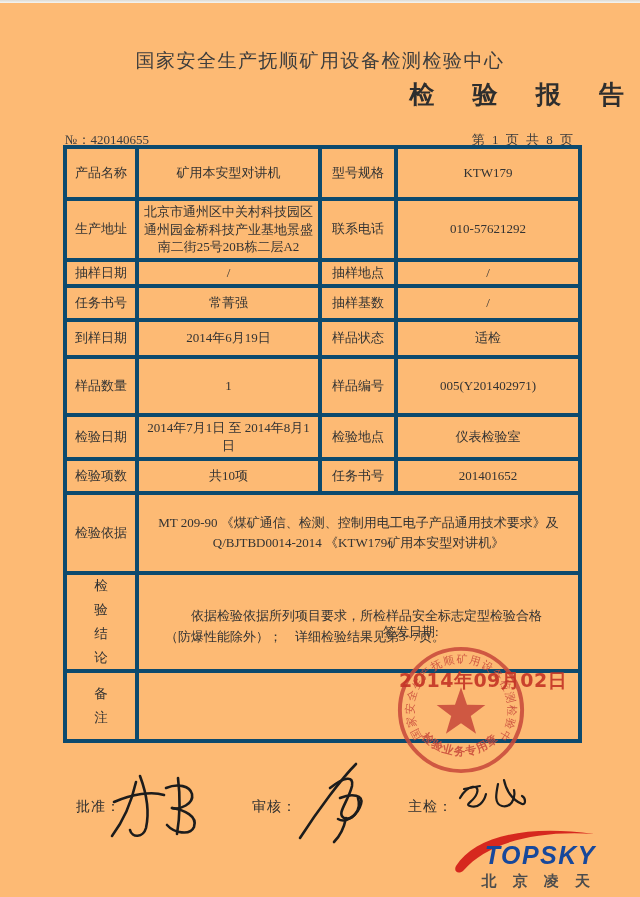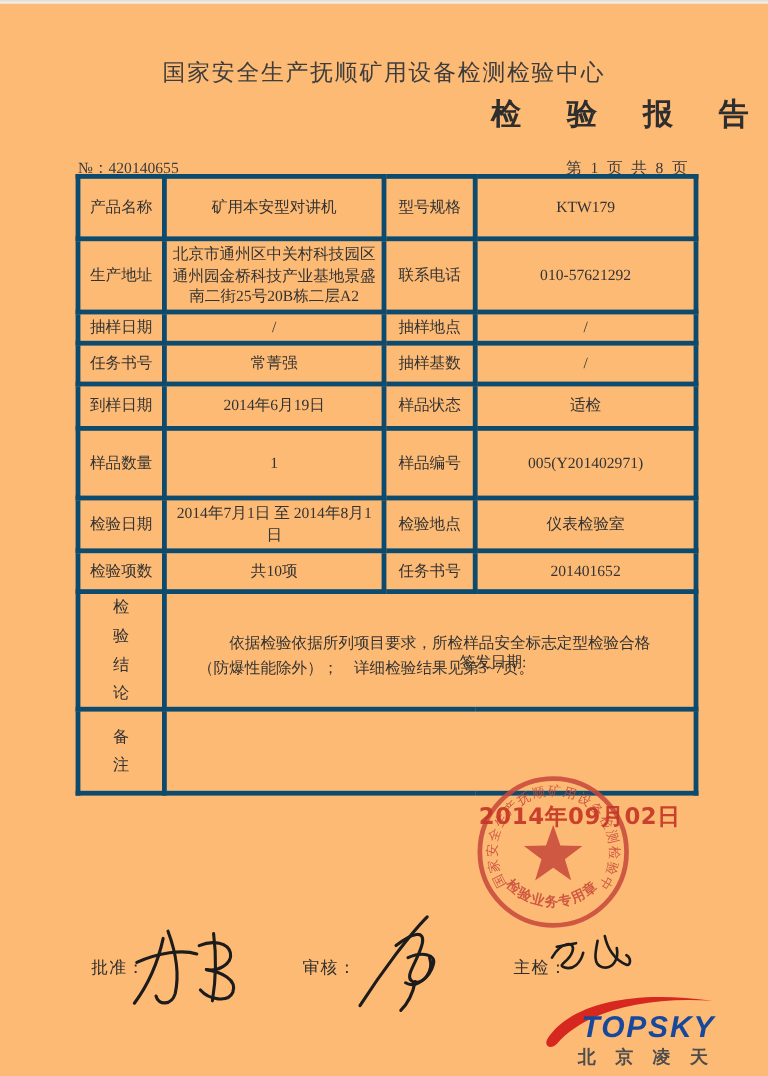--- a/index.html
+++ b/index.html
@@ -61,21 +61,21 @@
     font-size:19px;font-weight:bold;color:#c43425;letter-spacing:0.5px;
     opacity:0.9;pointer-events:none;
   }
   
   .sig{position:absolute;z-index:4;pointer-events:none;}
   .footer-label{
     position:absolute;font-size:14px;color:#2f2f2f;letter-spacing:1px;z-index:3;
   }
   .lab-approve{left:76px;top:798px;}
   .lab-review{left:252px;top:798px;}
-  .lab-inspect{left:428px;top:798px;}
+  .lab-inspect{left:408px;top:798px;}
   .logo{position:absolute;left:438px;top:826px;width:162px;height:66px;}
 </style>
 </head>
 <body>
 
 <div class="page">
   <div class="scan-top"></div>
 
   <div class="org-title">国家安全生产抚顺矿用设备检测检验中心</div>
   <div class="report-title">检 验 报 告</div>
@@ -133,20 +133,24 @@
       <td class="lbl">检验日期</td>
       <td>2014年7月1日 至 2014年8月1日</td>
       <td class="lbl">检验地点</td>
       <td>仪表检验室</td>
     </tr>
     <tr style="height:34px">
       <td class="lbl">检验项数</td>
       <td>共10项</td>
       <td class="lbl">任务书号</td>
       <td>201401652</td>
+    </tr>
+    <tr style="height:80px">
+      <td class="lbl">检验依据</td>
+      <td colspan="3" class="left">MT 209-90 《煤矿通信、检测、控制用电工电子产品通用技术要求》及 Q/BJTBD0014-2014 《KTW179矿用本安型对讲机》</td>
     </tr>
     <tr style="height:93px">
       <td>
         <div class="vlabel">
           <span>检</span>
           <span>验</span>
           <span>结</span>
           <span>论</span>
         </div>
       </td>

